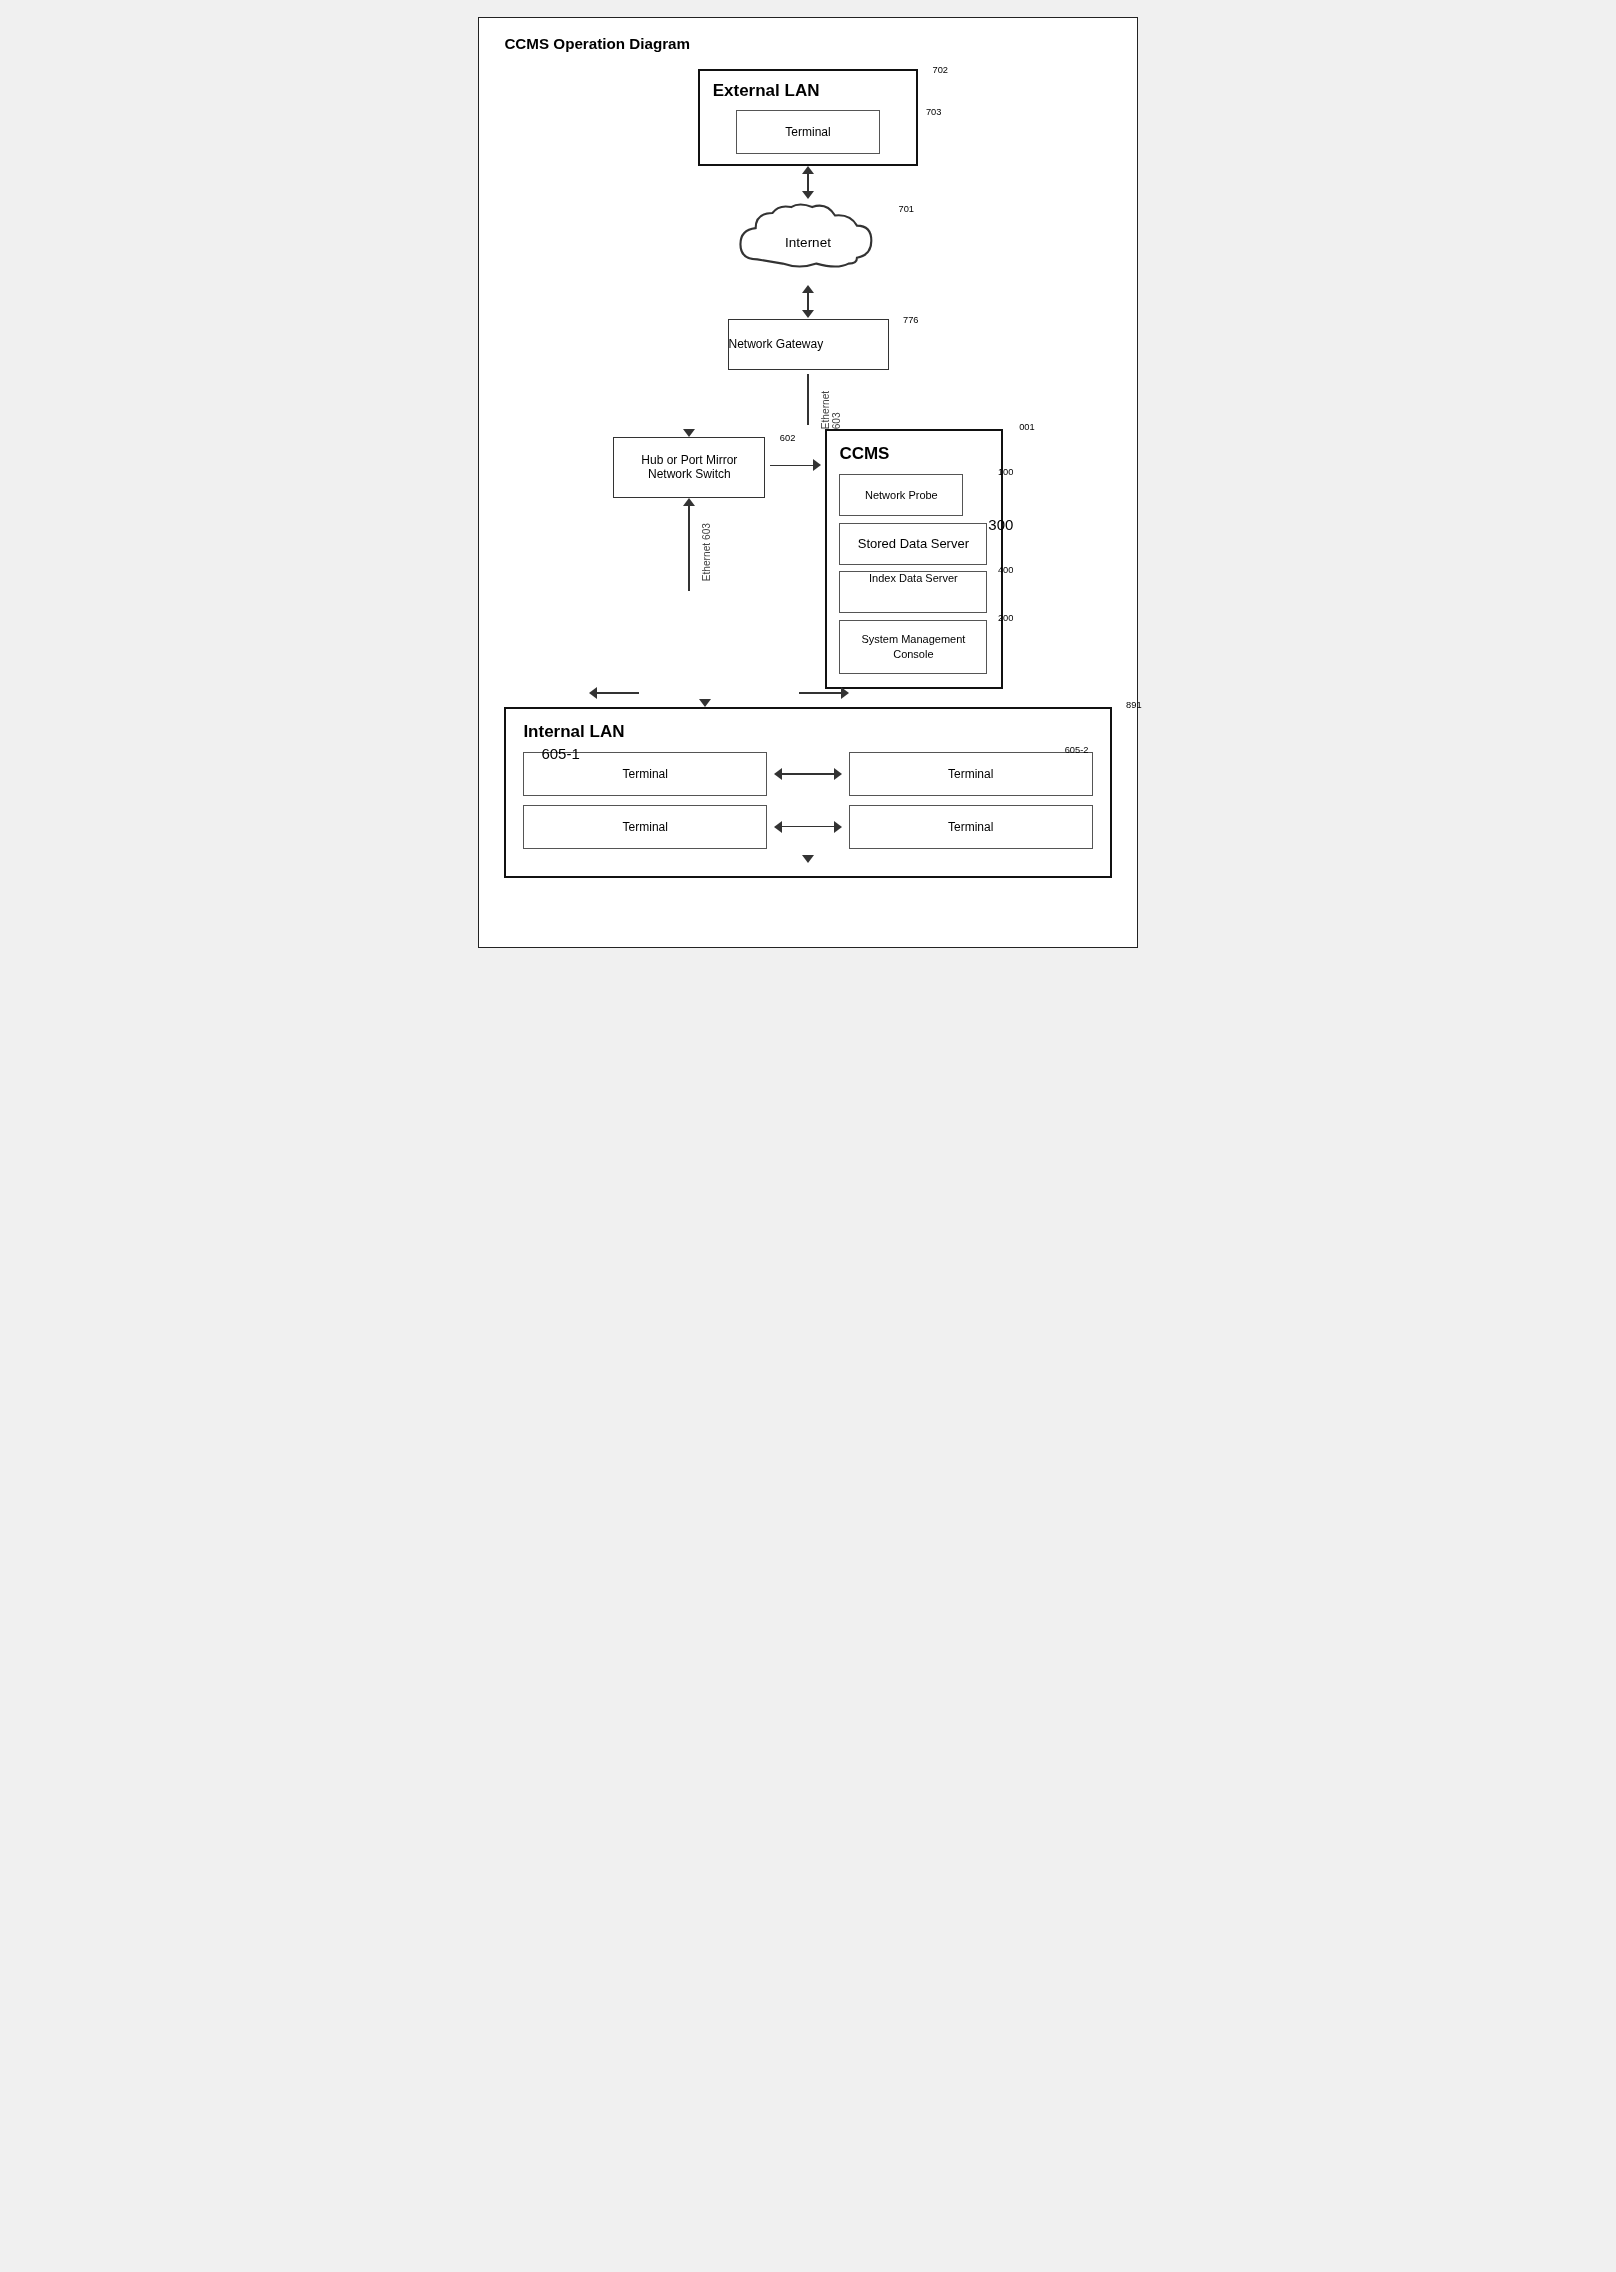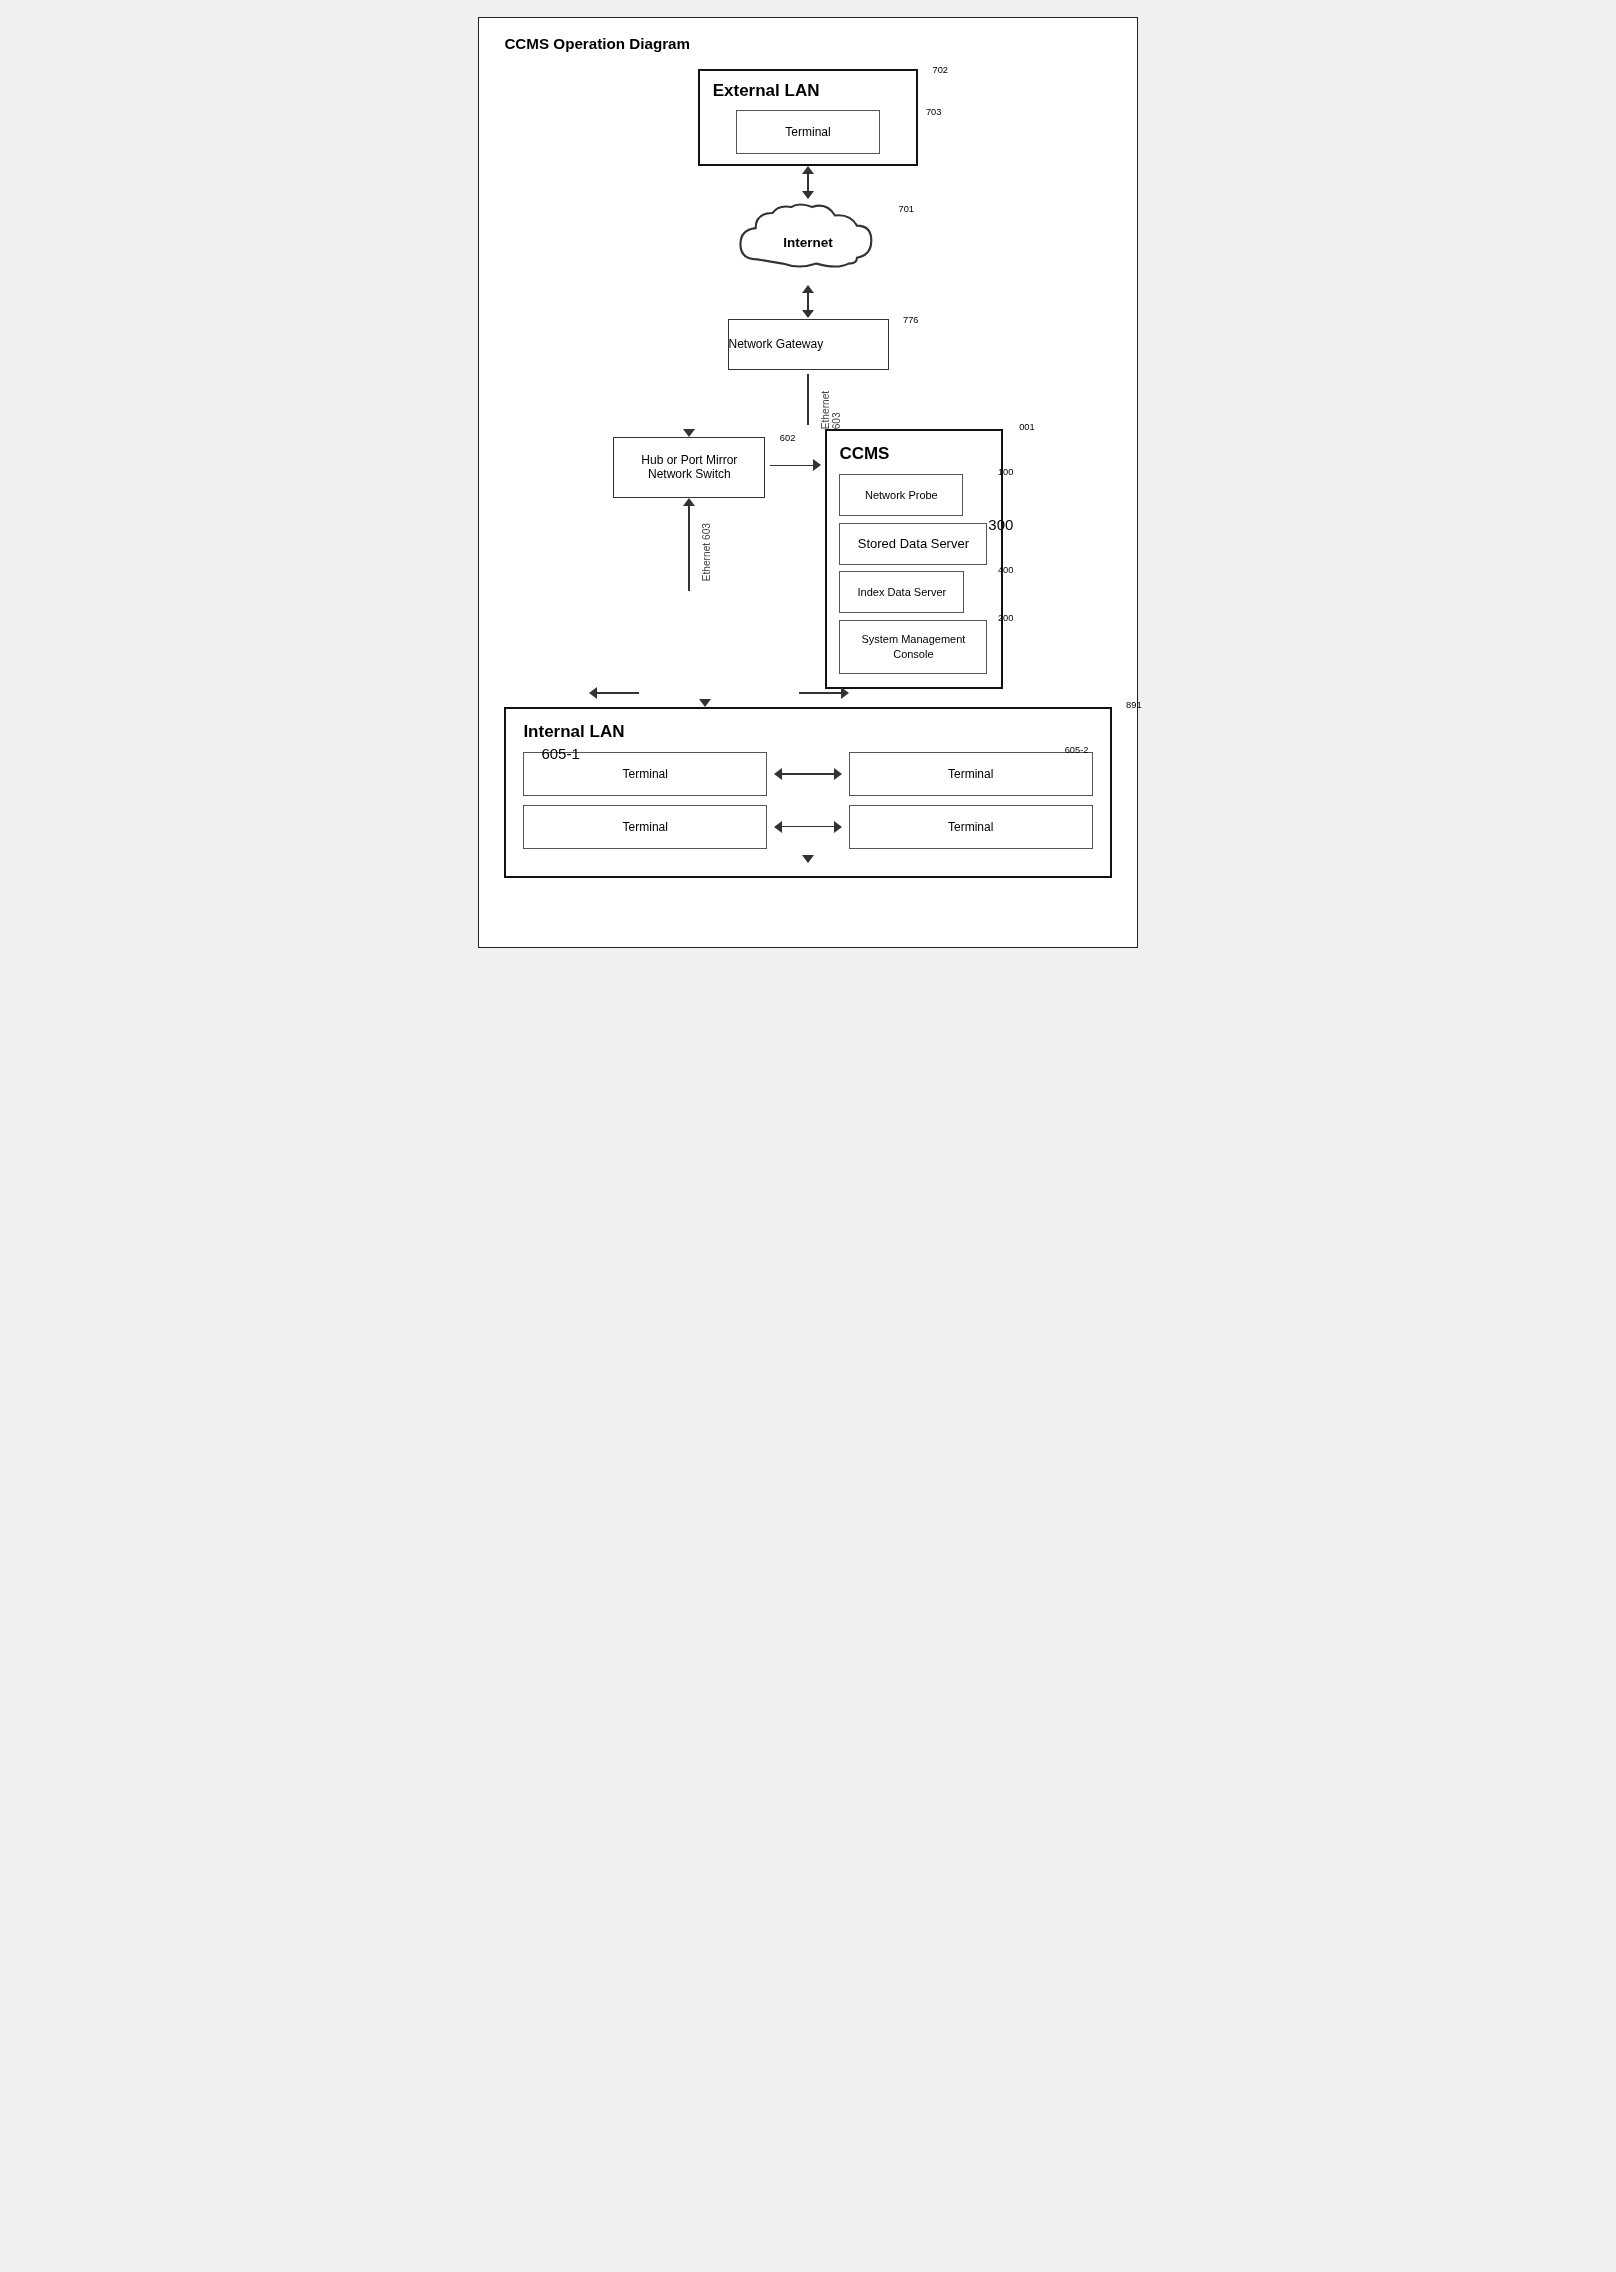--- a/index.html
+++ b/index.html
@@ -37,21 +37,21 @@
     .cloud-svg {
       position: absolute;
       top: 0; left: 0;
       width: 100%;
       height: 100%;
     }
     .cloud-label {
       position: relative;
       z-index: 1;
       font-size: 13.5px;
-      font-weight: bold;
+      font-weight: normal;
     }
     .arrow-left-head {
       width: 0; height: 0;
       border-top: 6px solid transparent;
       border-bottom: 6px solid transparent;
       border-right: 8.5px solid #333;
     }
     .arrow-right-head {
       width: 0; height: 0;
       border-top: 6px solid transparent;
@@ -219,21 +219,21 @@
             </div>
 
             <div style="position:relative; margin-bottom:6.8px;">
               <div style="border:1.3px solid #555; width:148px; height:42px; display:flex; align-items:center; justify-content:center; font-size:13px;">
                 <span>Stored Data Server</span>
               </div>
               <span style="position:absolute; top:-6.8px; right:-25.4px; font-size:15px;">300</span>
             </div>
 
             <div style="position:relative; margin-bottom:6.8px;">
-              <div style="border:1.3px solid #555; width:125px; height:42px; display:flex; align-items:center; justify-content:center; font-size:11px;">
+              <div style="border:1.3px solid #555; width:148px; height:42px; display:flex; align-items:flex-start; justify-content:center; font-size:11px;">
                 <span>Index Data Server</span>
               </div>
               <span style="position:absolute; top:-6.8px; right:-25.4px; font-size:9.3px;">400</span>
             </div>
 
             <div style="position:relative; margin-bottom:0;">
               <div style="border:1.3px solid #555; width:148px; height:54px; display:flex; align-items:center; justify-content:center; font-size:11px; text-align:center; line-height:1.4;">
                 <span>System Management Console</span>
               </div>
               <span style="position:absolute; top:-6.8px; right:-25.4px; font-size:9.3px;">200</span>

